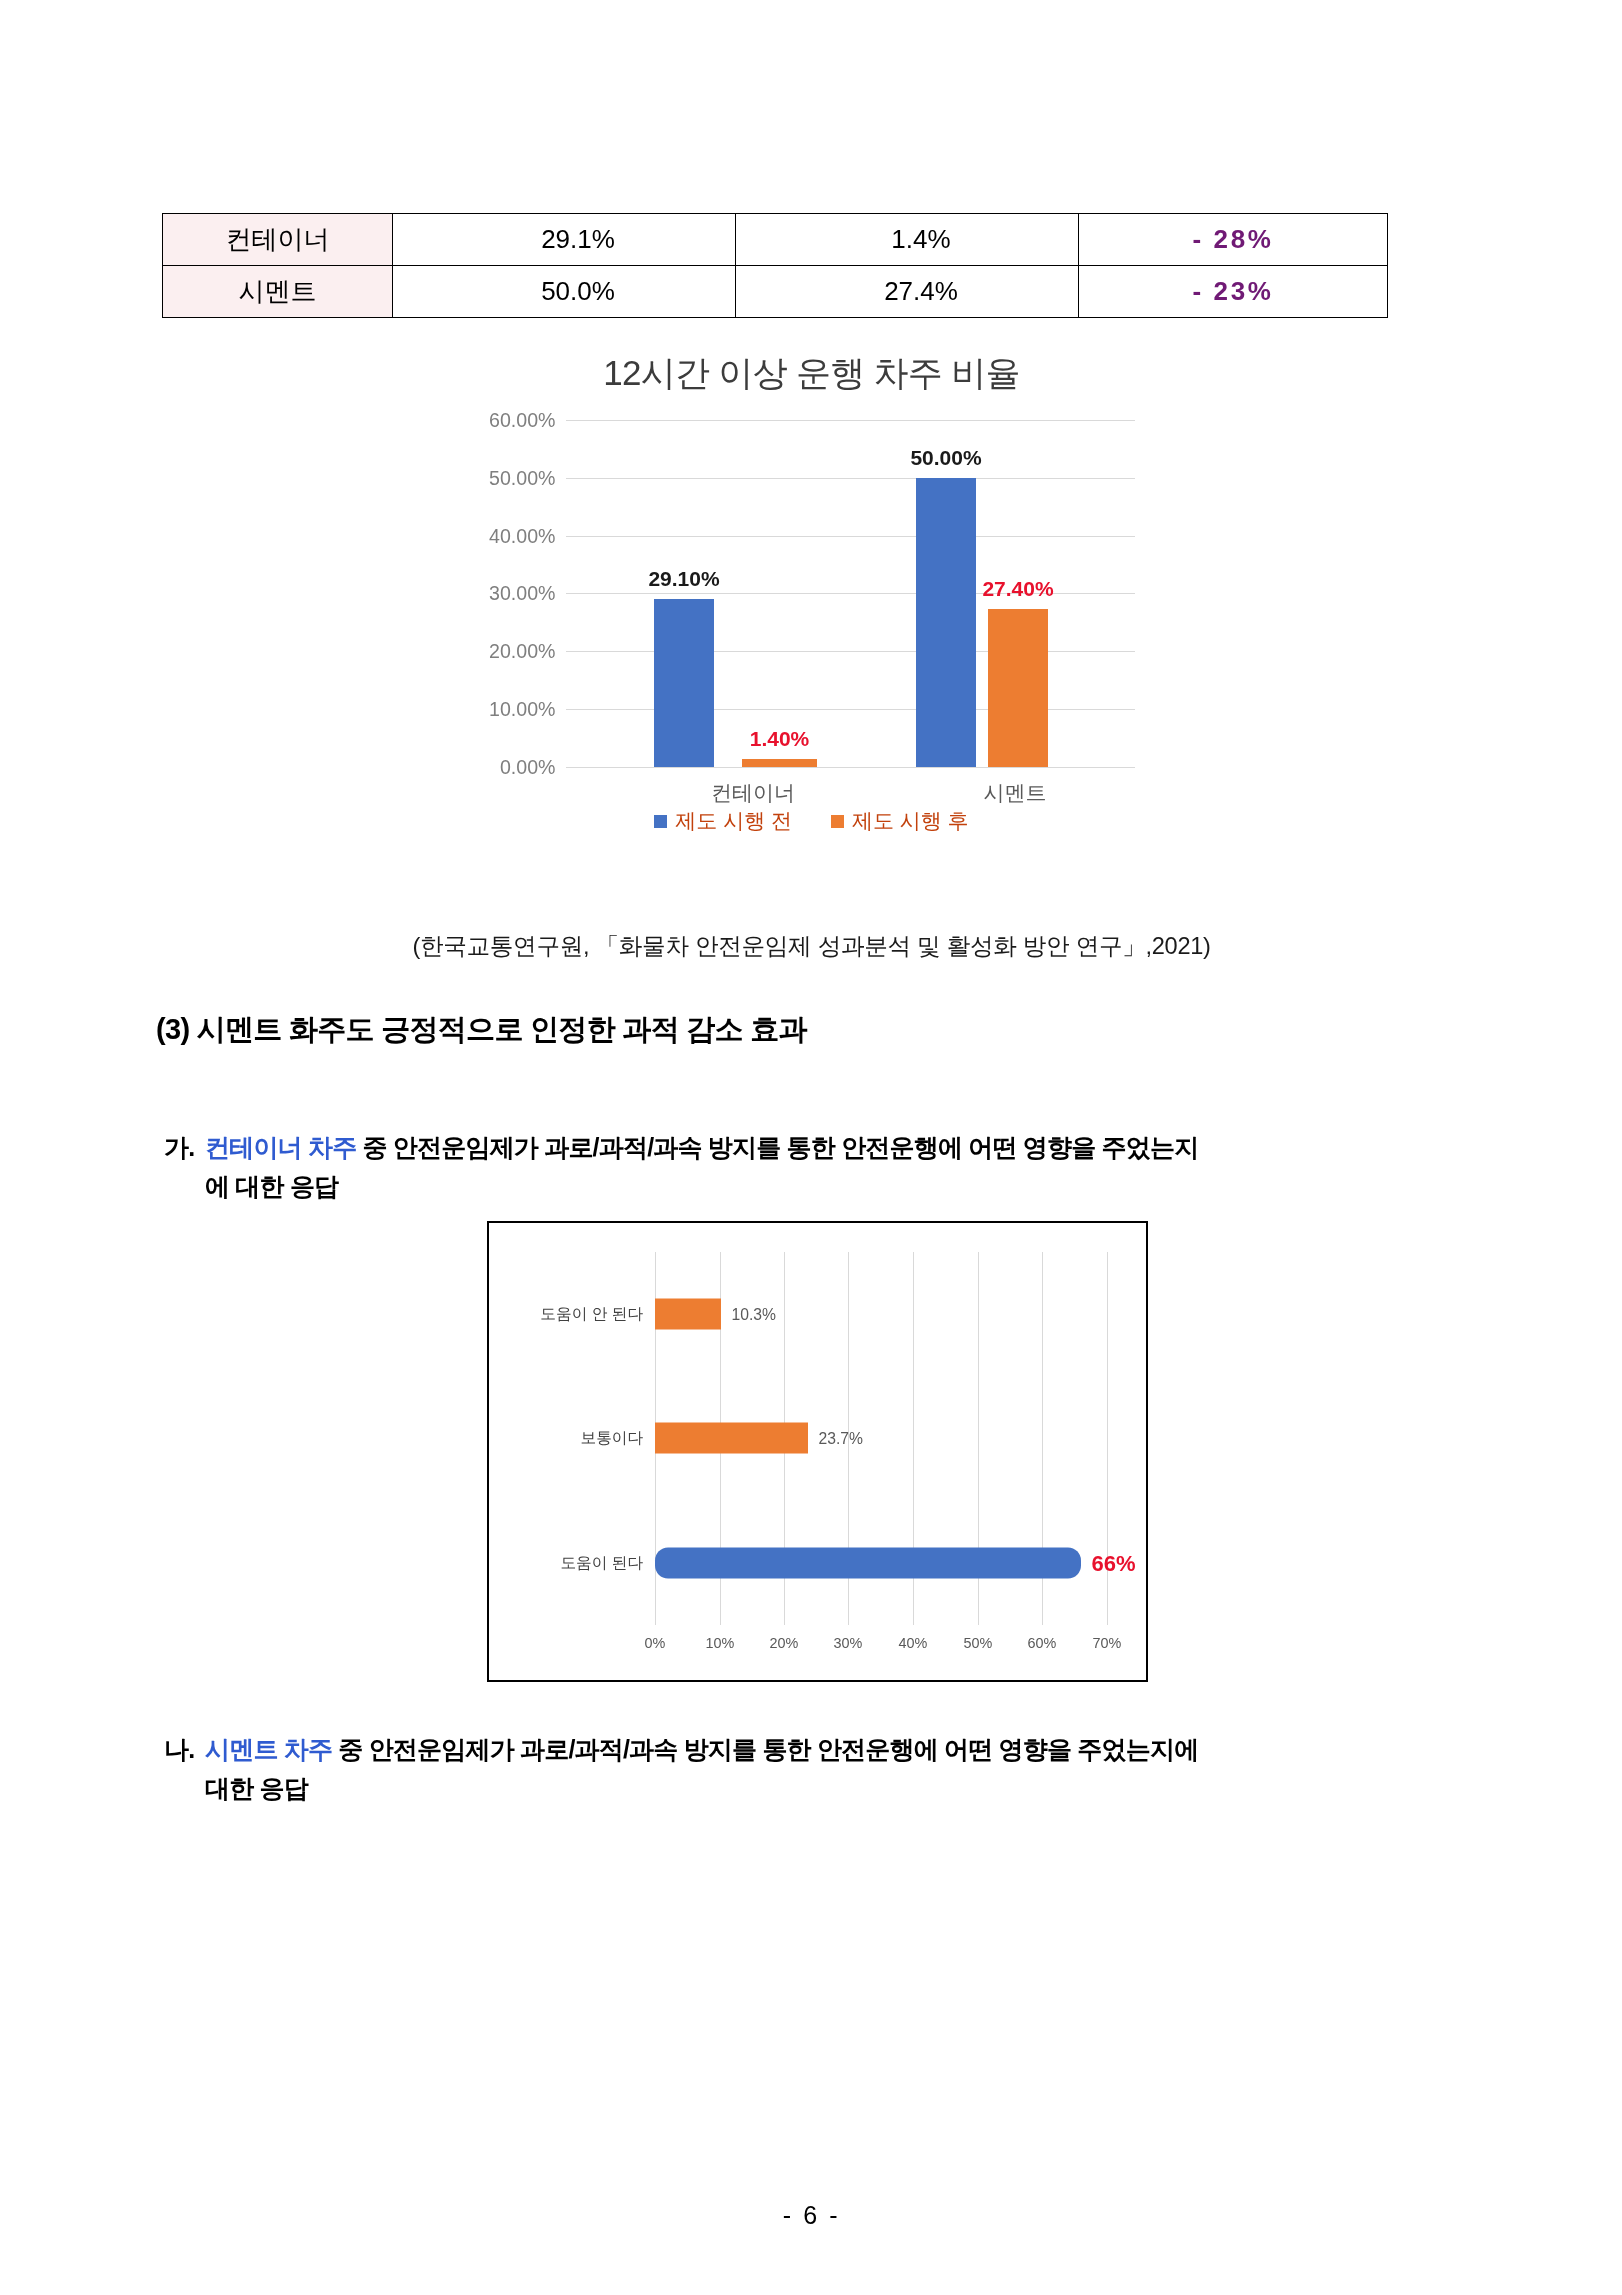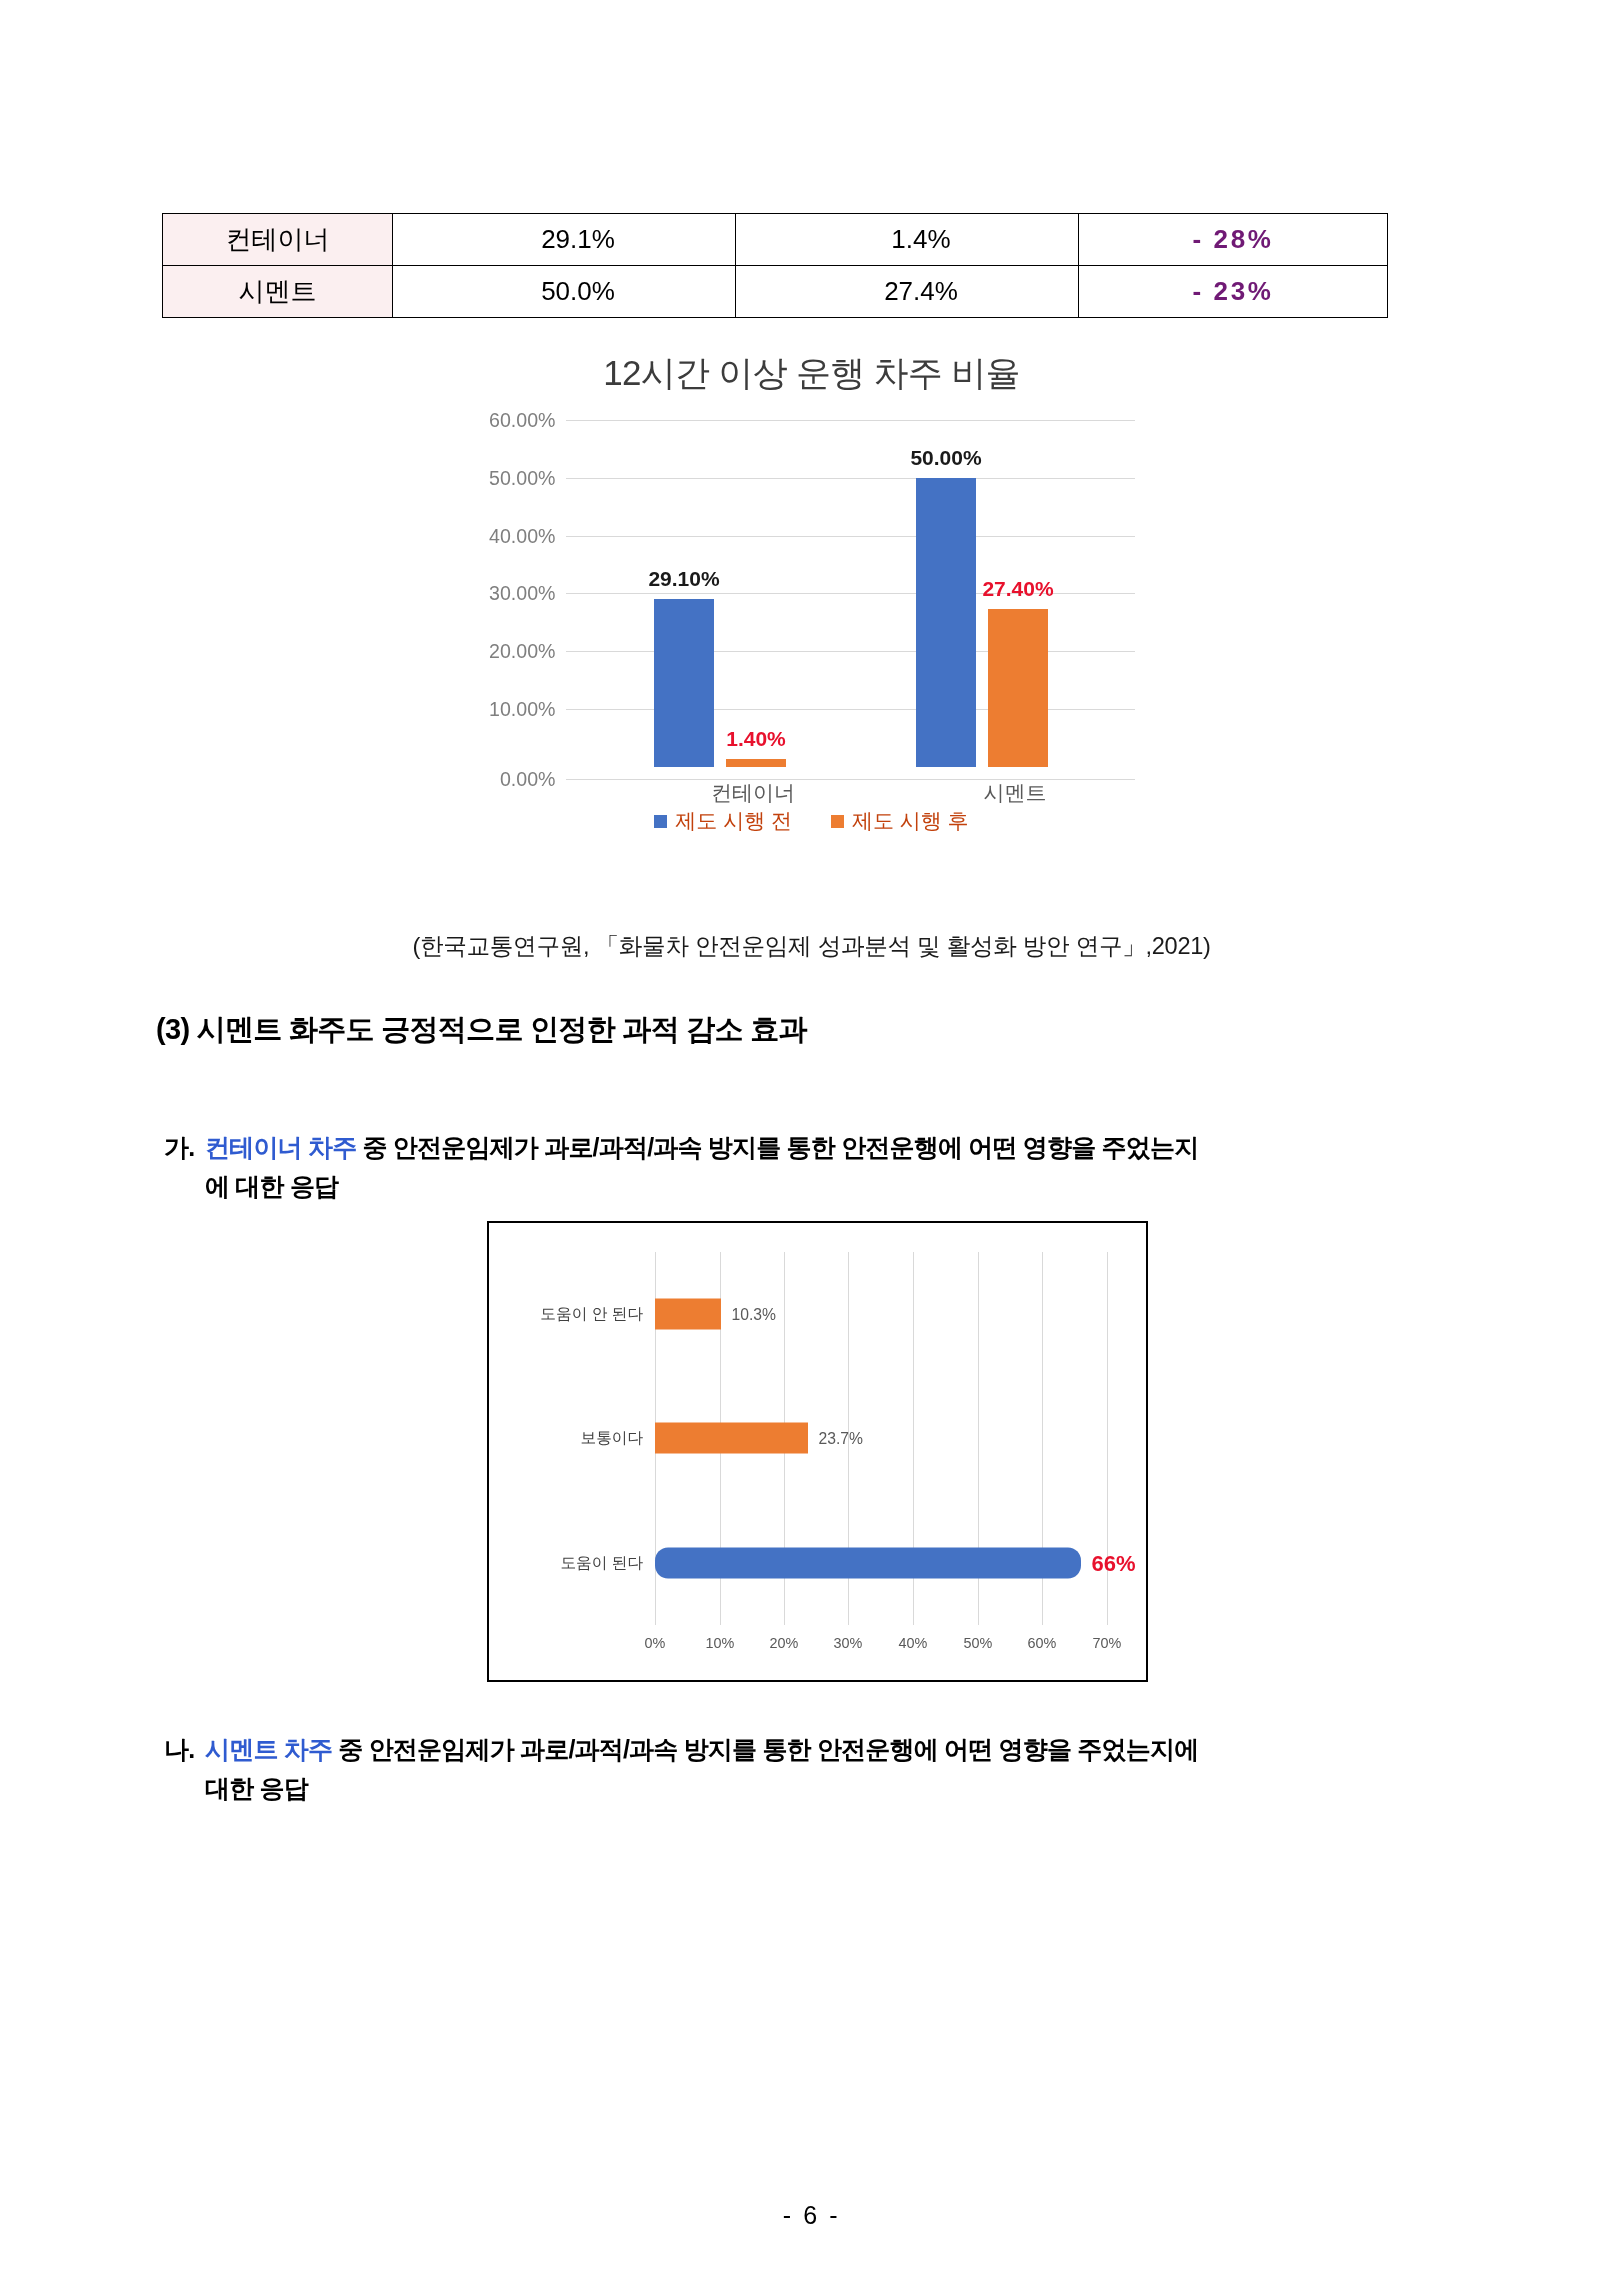--- a/index.html
+++ b/index.html
@@ -286,21 +286,21 @@
         <td class="delta">-  23%</td>
       </tr>
     </tbody>
   </table>
 
   <div class="chart1">
     <div class="chart1-title">12시간 이상 운행 차주 비율</div>
 
     <div class="c1-plot">
 
-      <div class="c1-grid-line" style="top:359px;">
+      <div class="c1-grid-line" style="top:347px;">
         <span class="c1-axis-label">0.00%</span>
       </div>
       <div class="c1-grid-line" style="top:289px;">
         <span class="c1-axis-label">10.00%</span>
       </div>
       <div class="c1-grid-line" style="top:231px;">
         <span class="c1-axis-label">20.00%</span>
       </div>
       <div class="c1-grid-line" style="top:173px;">
         <span class="c1-axis-label">30.00%</span>
@@ -311,21 +311,21 @@
       <div class="c1-grid-line" style="top:58px;">
         <span class="c1-axis-label">50.00%</span>
       </div>
       <div class="c1-grid-line" style="top:0px;">
         <span class="c1-axis-label">60.00%</span>
       </div>
 
       <div class="c1-bar blue" style="left:88px; height:168px;">
         <span class="c1-bar-label dark">29.10%</span>
       </div>
-      <div class="c1-bar orange" style="left:160px; height:8px;">
+      <div class="c1-bar orange" style="left:176px; height:8px;padding-left:15px;">
         <span class="c1-bar-label red">1.40%</span>
       </div>
       <div class="c1-cat" style="left:187px;">컨테이너</div>
 
       <div class="c1-bar blue" style="left:350px; height:289px;">
         <span class="c1-bar-label dark">50.00%</span>
       </div>
       <div class="c1-bar orange" style="left:422px; height:158px;">
         <span class="c1-bar-label red">27.40%</span>
       </div>

